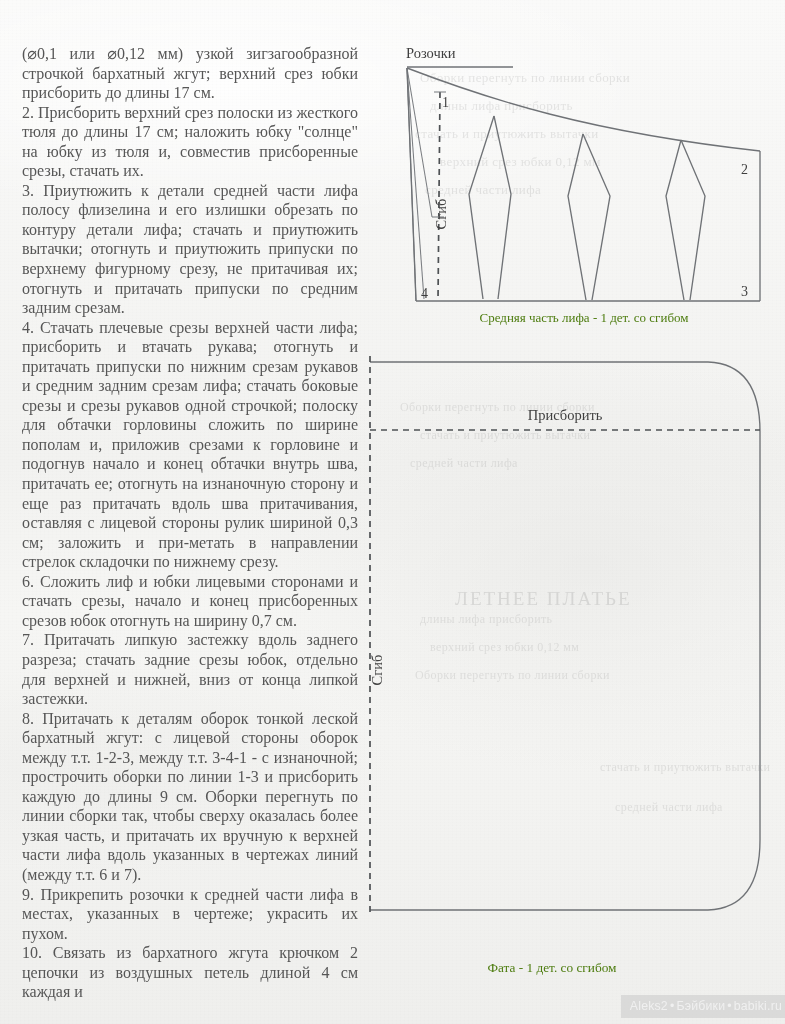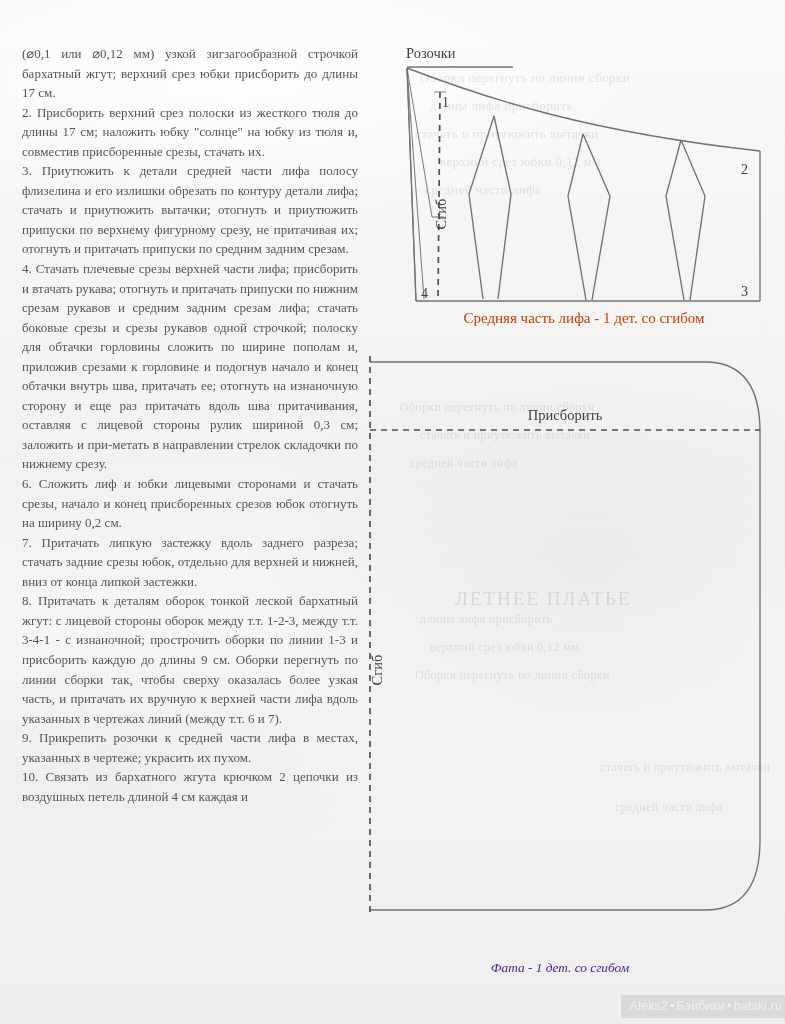--- a/index.html
+++ b/index.html
@@ -25,48 +25,48 @@
   #grain{
     position:absolute;inset:0;opacity:.5;pointer-events:none;
     background-image:
       repeating-linear-gradient(0deg, rgba(0,0,0,.012) 0 1px, rgba(0,0,0,0) 1px 3px),
       repeating-linear-gradient(90deg, rgba(0,0,0,.012) 0 1px, rgba(0,0,0,0) 1px 4px);
   }
 
   
   #text-column{
     position:absolute;left:22px;top:44px;width:336px;
-    font-size:13px;line-height:19.55px;
+    font-size:16px;line-height:19.55px;
     text-align:justify;
     color:#565656;
     z-index:5;
     -webkit-font-smoothing:antialiased;
   }
   #text-column p{margin:0;text-indent:0;}
 
   
   .bleed{
     position:absolute;z-index:1;pointer-events:none;
     color:rgba(120,120,120,.17);
     font-family:"Liberation Serif",serif;
     letter-spacing:.4px;
   }
 
   
   #bodice-figure{position:absolute;left:398px;top:44px;width:372px;height:300px;z-index:6;text-decoration:underline;}
   #bodice-caption{
     position:absolute;left:398px;top:310px;width:372px;
-    text-align:center;font-size:15px;color:#c2410c;z-index:6;
+    text-align:center;font-size:13px;color:#4d7c0f;z-index:6;
   }
 
   
   #veil-figure{position:absolute;left:352px;top:340px;width:430px;height:630px;z-index:6;}
   #veil-caption{
-    position:absolute;left:360px;top:960px;width:400px;
-    text-align:center;font-size:13.3px;color:#4c1d95;z-index:6;font-style:italic;
+    position:absolute;left:352px;top:960px;width:400px;
+    text-align:center;font-size:13.3px;color:#4d7c0f;z-index:6;
   }
 
   svg{display:block;overflow:visible;}
   .ink{fill:none;stroke:#6f7276;stroke-width:1.35;}
   .ink-thin{fill:none;stroke:#7a7d81;stroke-width:1.05;}
   .dash{fill:none;stroke:#4e5154;stroke-width:1.7;stroke-dasharray:6 5;stroke-linecap:butt;}
   .lbl{font-family:"Liberation Serif",serif;fill:#3f3f3f;}
 
   
   #watermark{
@@ -101,21 +101,21 @@
 <div class="bleed" style="left:430px;top:640px;font-size:12px;">верхний срез юбки 0,12 мм</div>
 <div class="bleed" style="left:415px;top:668px;font-size:12px;">Оборки перегнуть по линии сборки</div>
 <div class="bleed" style="left:600px;top:760px;font-size:12px;">стачать и приутюжить вытачки</div>
 <div class="bleed" style="left:615px;top:800px;font-size:12px;">средней части лифа</div>
 
 <div id="text-column">
   <p>(⌀0,1 или  ⌀0,12 мм) узкой зигзагообразной строчкой бархатный жгут; верхний срез юбки присборить до длины 17 см.</p>
   <p>2. Присборить верхний срез полоски из жесткого тюля до длины 17 см; наложить юбку "солнце" на юбку из тюля и, совместив присборенные срезы, стачать их.</p>
   <p>3. Приутюжить к детали средней части лифа полосу флизелина и его излишки обрезать по контуру детали лифа; стачать и приутюжить вытачки; отогнуть и приутюжить припуски по верхнему фигурному срезу, не притачивая их; отогнуть и притачать припуски по средним задним срезам.</p>
   <p>4. Стачать плечевые срезы верхней части лифа; присборить и втачать рукава; отогнуть и притачать припуски по нижним срезам рукавов и средним задним срезам лифа; стачать боковые срезы и срезы рукавов одной строчкой; полоску для обтачки горловины сложить по ширине пополам и, приложив срезами к горловине и подогнув начало и конец обтачки внутрь шва, притачать ее; отогнуть на изнаночную сторону и еще раз притачать вдоль шва притачивания, оставляя с лицевой стороны рулик шириной 0,3 см; заложить и при-метать в направлении стрелок складочки по нижнему срезу.</p>
-  <p>6. Сложить лиф и юбки лицевыми сторонами и стачать срезы, начало и конец присборенных срезов юбок отогнуть на ширину 0,2 см.</p>
+  <p>6. Сложить лиф и юбки лицевыми сторонами и стачать срезы, начало и конец присборенных срезов юбок отогнуть на ширину 0,7 см.</p>
   <p>7. Притачать липкую застежку вдоль заднего разреза; стачать задние срезы юбок, отдельно для верхней и нижней, вниз от конца липкой застежки.</p>
   <p>8. Притачать к деталям оборок тонкой леской бархатный жгут: с лицевой стороны оборок между т.т. 1-2-3, между т.т. 3-4-1 - с изнаночной; прострочить оборки по линии 1-3 и присборить каждую до длины 9 см. Оборки перегнуть по линии сборки так, чтобы сверху оказалась более узкая часть, и притачать их вручную к верхней части лифа вдоль указанных в чертежах линий (между т.т. 6 и 7).</p>
   <p>9. Прикрепить розочки к средней части лифа в местах, указанных в чертеже; украсить их пухом.</p>
   <p>10. Связать из бархатного жгута крючком 2 цепочки из воздушных петель длиной 4 см каждая и</p>
 </div>
 
 <div id="bodice-figure">
   <svg width="372" height="300" viewBox="0 0 372 300">
 
     <line x1="9" y1="23" x2="115" y2="23" class="ink"></line>

